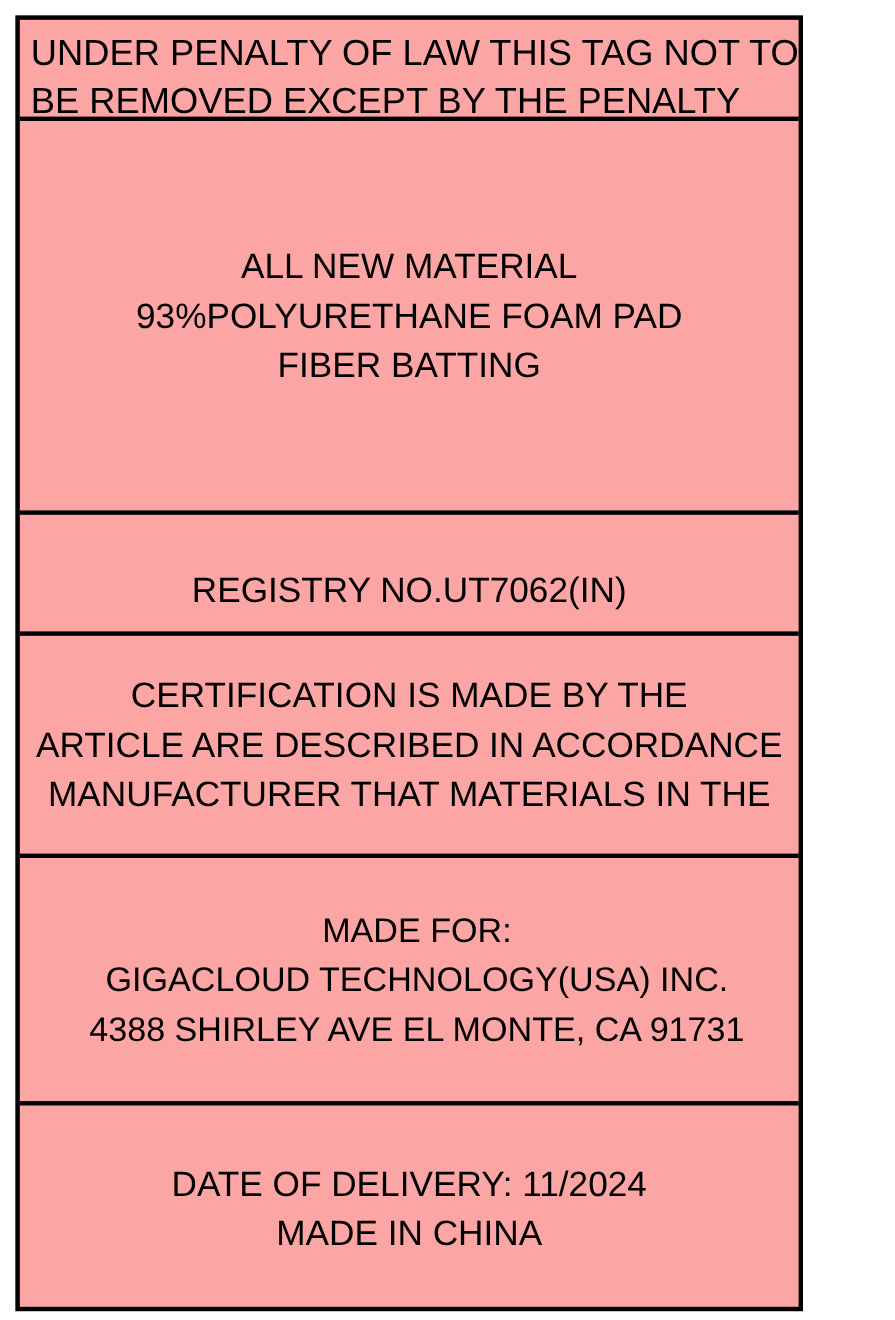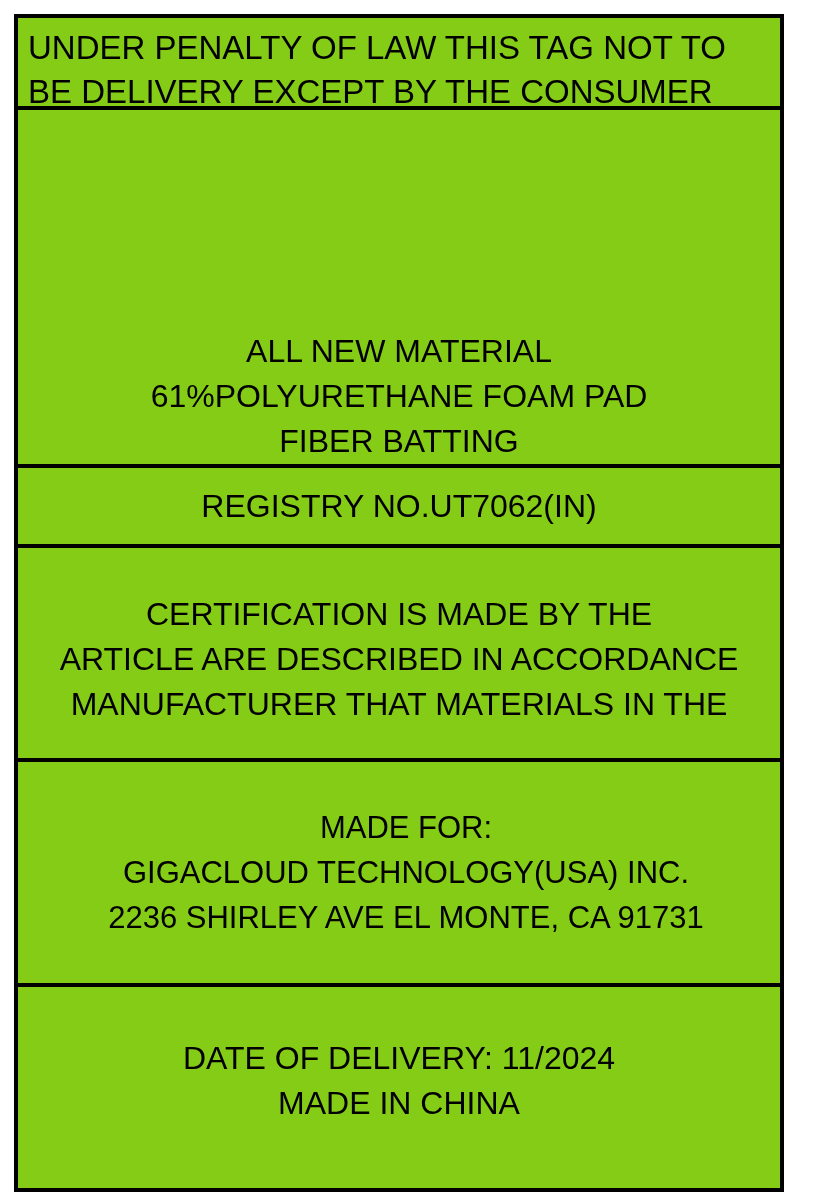--- a/index.html
+++ b/index.html
@@ -12,25 +12,25 @@
     height: 1200px;
     font-family: "Liberation Sans", sans-serif;
     color: #000000;
     overflow: hidden;
   }
 
   .tag {
     position: absolute;
     left: 14px;
     top: 14px;
-    width: 770px;
+    width: 716px;
     height: 1178px;
     border: 4px solid #000000;
     box-sizing: border-box;
-    background: #84cc16;
+    background: #fca5a5;
   }
 
   .section {
     border-bottom: 4px solid #000000;
     box-sizing: border-box;
     display: flex;
     flex-direction: column;
     align-items: center;
     justify-content: center;
     text-align: center;
@@ -56,40 +56,39 @@
     font-size: 33px;
     line-height: 44px;
     letter-spacing: 0px;
     text-align: left;
     width: 100%;
   }
 
   
   .sec-material {
     height: 358px;
-    justify-content: flex-end;
   }
   .sec-material .line {
     font-size: 32px;
     line-height: 45px;
   }
 
   
   .sec-registry {
     height: 80px;
+    margin-top: 30px;
   }
   .sec-registry .line {
     font-size: 32px;
     line-height: 40px;
   }
 
   
   .sec-cert {
     height: 202px;
-    margin-top: 12px;
   }
   .sec-cert .line {
     font-size: 32px;
     line-height: 45px;
   }
 
   
   .sec-madefor {
     height: 225px;
     padding-left: 24px;
@@ -108,43 +107,43 @@
     line-height: 45px;
   }
 </style>
 </head>
 <body>
 
 <div class="tag">
 
   <div class="section sec-penalty">
     <span class="line">UNDER PENALTY OF LAW THIS TAG NOT TO</span>
-    <span class="line">BE DELIVERY EXCEPT BY THE CONSUMER</span>
+    <span class="line">BE REMOVED EXCEPT BY THE PENALTY</span>
   </div>
 
   <div class="section sec-material">
     <span class="line">ALL NEW MATERIAL</span>
-    <span class="line">61%POLYURETHANE FOAM PAD</span>
+    <span class="line">93%POLYURETHANE FOAM PAD</span>
     <span class="line">FIBER BATTING</span>
   </div>
 
   <div class="section sec-registry">
     <span class="line">REGISTRY NO.UT7062(IN)</span>
   </div>
 
   <div class="section sec-cert">
     <span class="line">CERTIFICATION IS MADE BY THE</span>
     <span class="line">ARTICLE ARE DESCRIBED IN ACCORDANCE</span>
     <span class="line">MANUFACTURER THAT MATERIALS IN THE</span>
   </div>
 
   <div class="section sec-madefor">
     <span class="line">MADE FOR:</span>
     <span class="line">GIGACLOUD TECHNOLOGY(USA) INC.</span>
-    <span class="line">2236 SHIRLEY AVE EL MONTE, CA 91731</span>
+    <span class="line">4388 SHIRLEY AVE EL MONTE, CA 91731</span>
   </div>
 
   <div class="section sec-delivery">
     <span class="line">DATE OF DELIVERY:    11/2024</span>
     <span class="line">MADE IN CHINA</span>
   </div>
 
 </div>
 
 </body></html>

